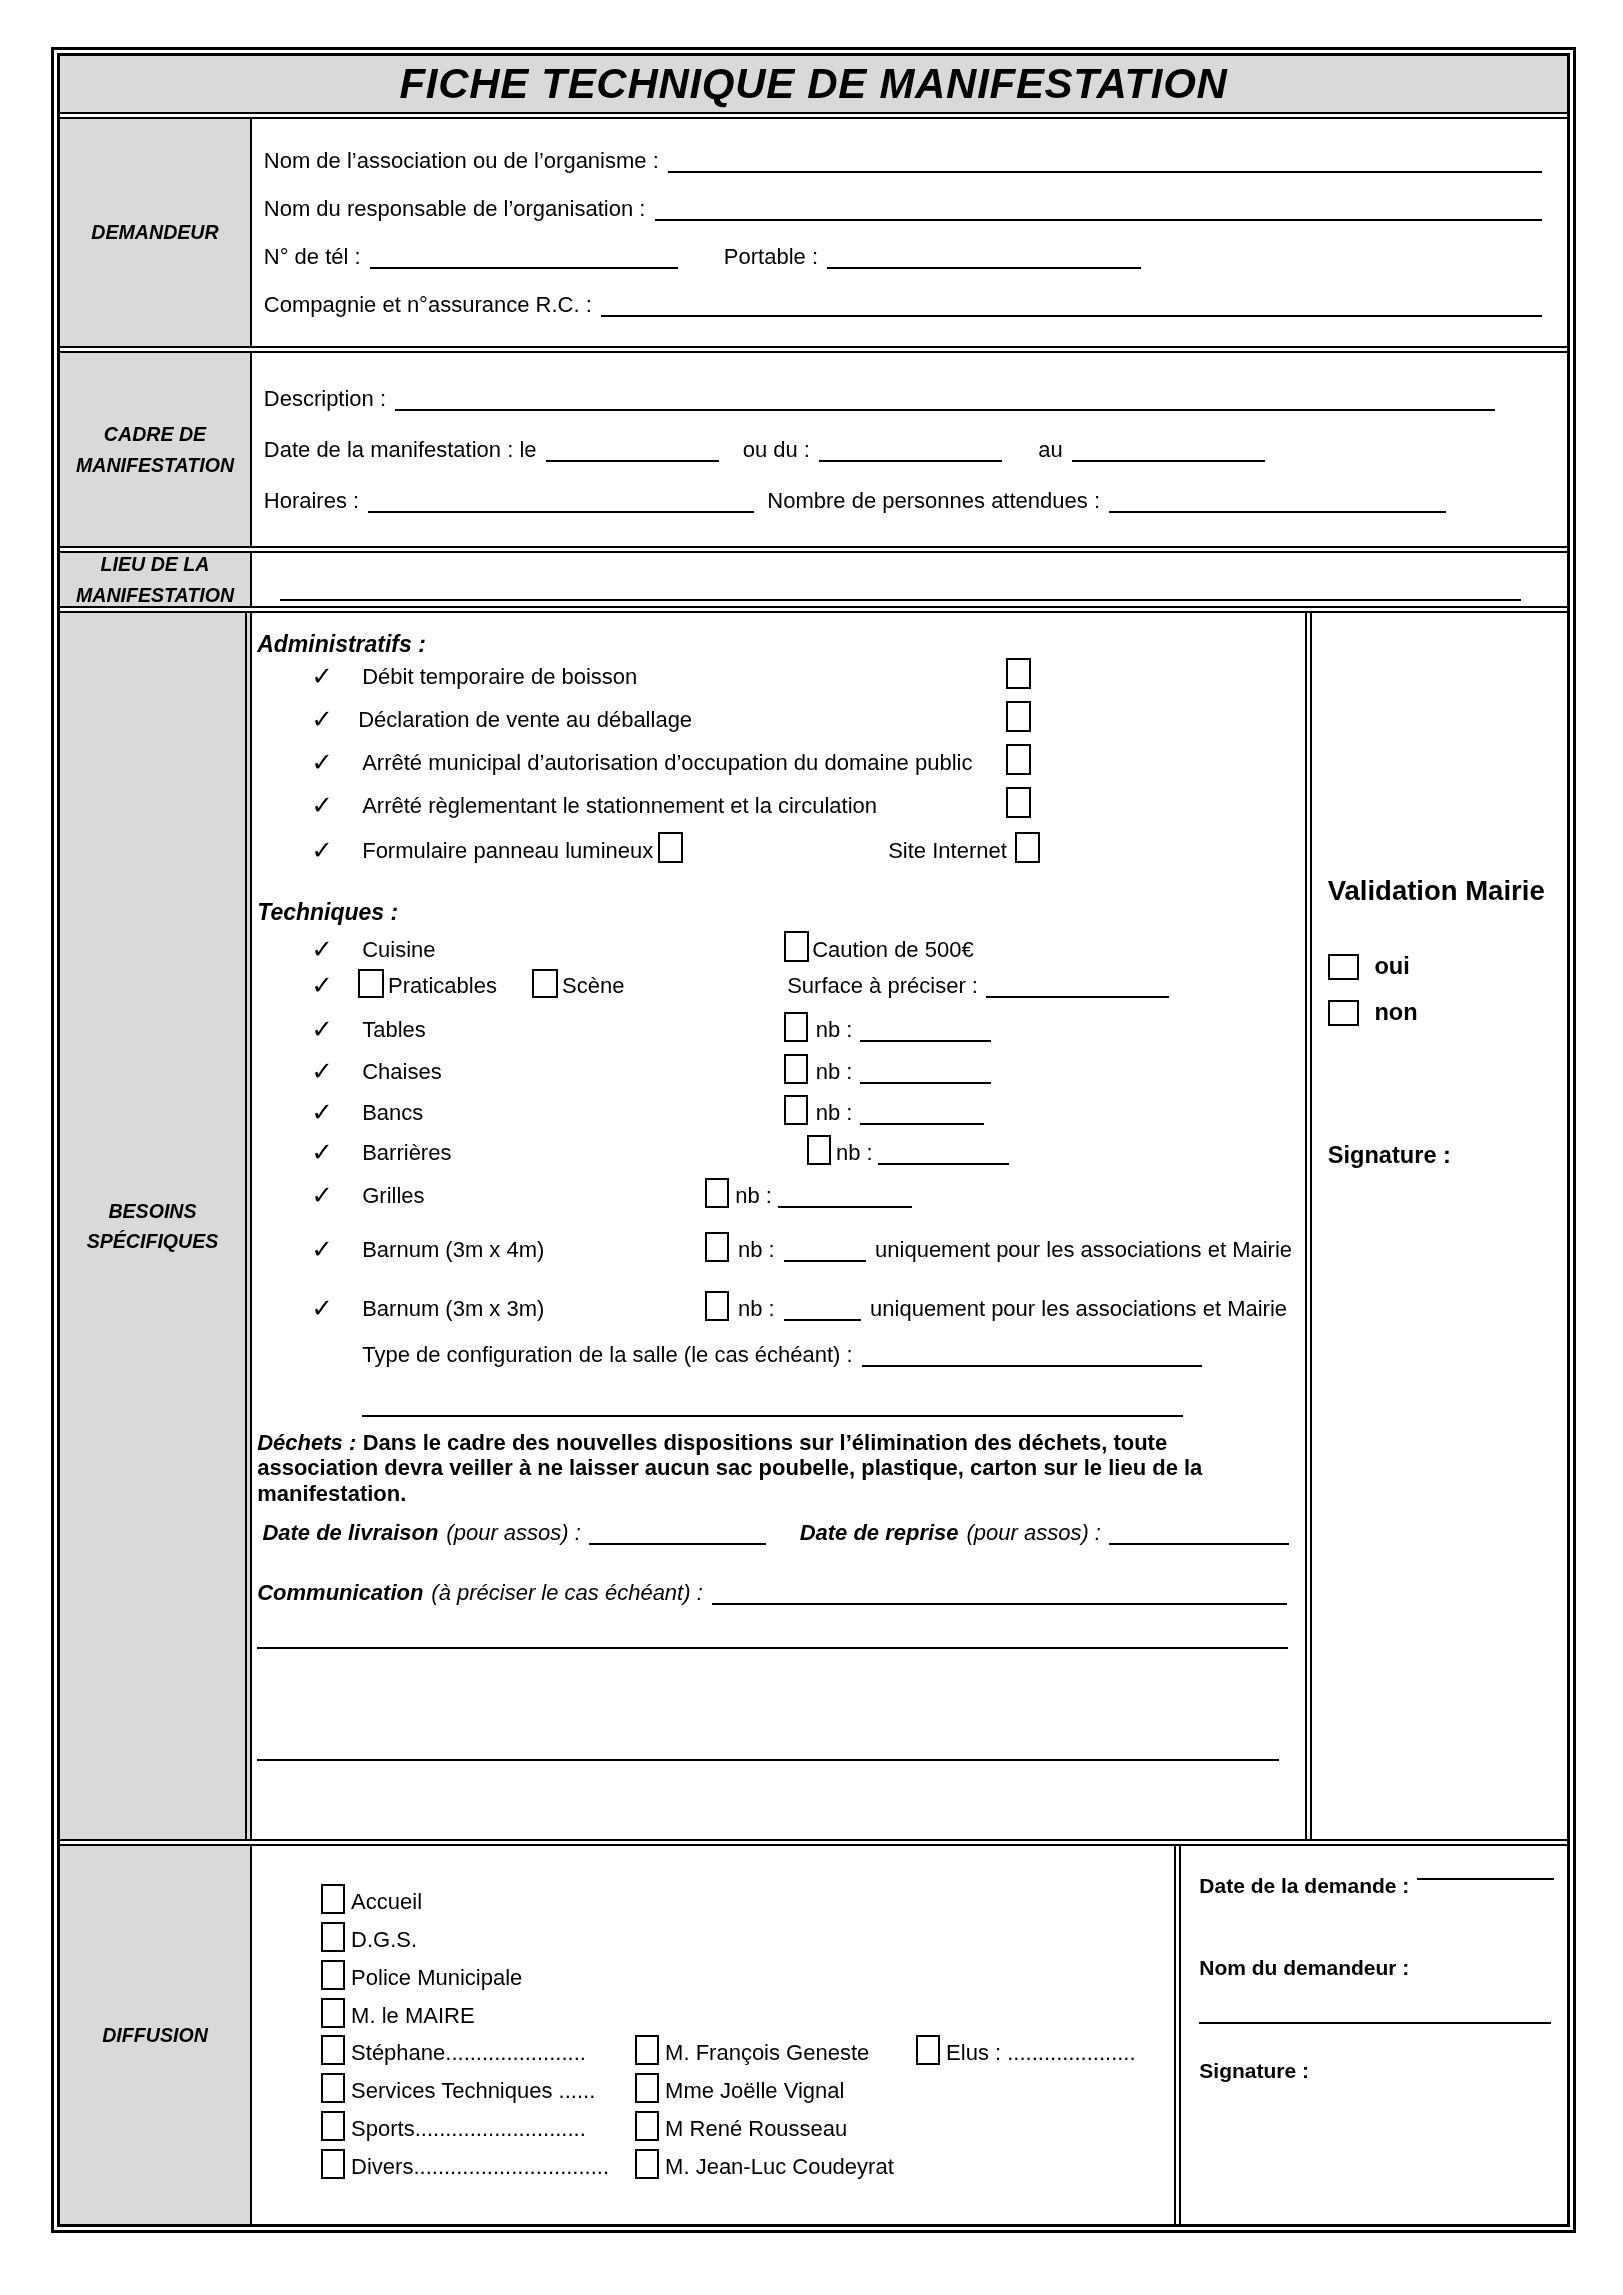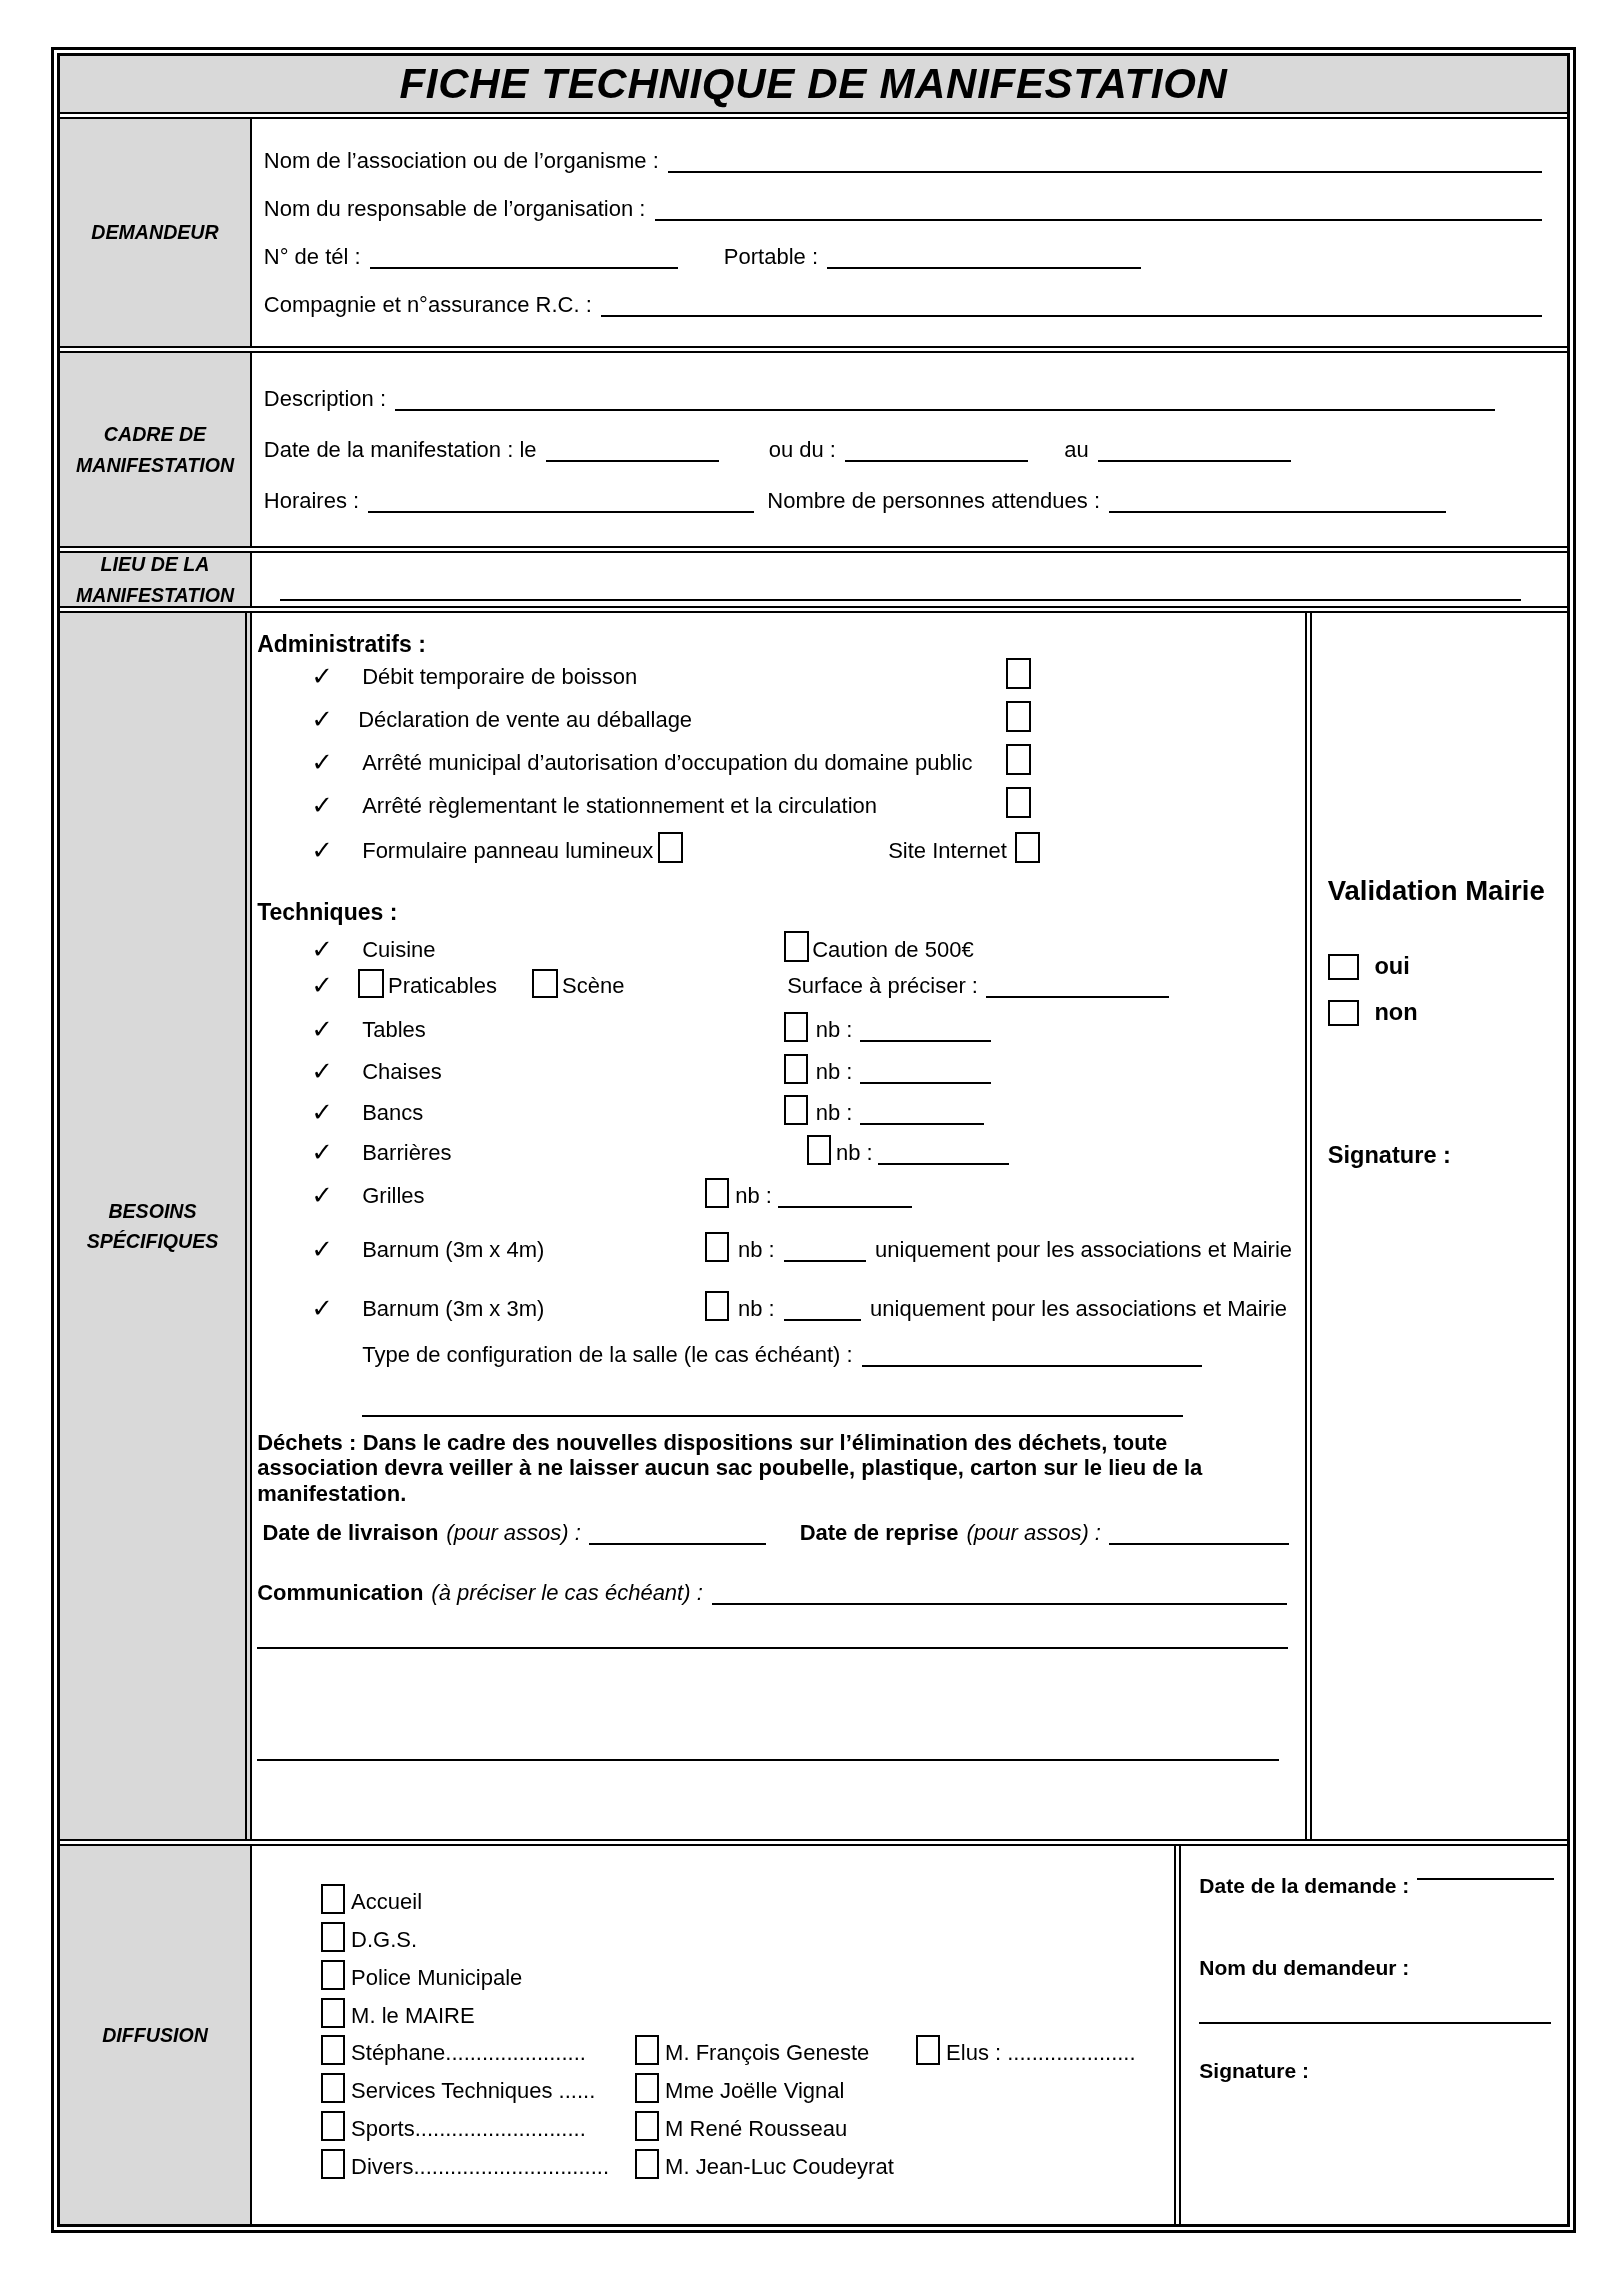--- a/index.html
+++ b/index.html
@@ -15,21 +15,21 @@
              text-align:center;font-weight:bold;font-style:italic;font-size:19.6px;line-height:1.55;
              border-right:2.6px solid #000;flex-shrink:0;padding:0 6.5px;}
   .labelcell.dbl{border-right:7.2px double #000;}
   .content{flex:1;position:relative;}
   .fieldline{display:inline-block;border-bottom:2.6px solid #000;height:6.5px;}
   .box{display:inline-block;background:#fff;border:2.6px solid #000;width:25px;height:31px;flex-shrink:0;}
   .box.nb{width:23.6px;height:30px;}
   .box.sq{width:26px;height:29px;}
   .box.wide{width:31px;height:26px;}
   .t{font-size:22px;line-height:1.15;}
-  .bi{font-weight:bold;}
+  .bi{font-weight:bold;font-style:italic;}
   .it{font-style:italic;}
   .check{font-size:26px;line-height:1;}
 
   
   .titlebar{height:56px;background:#d9d9d9;display:flex;align-items:center;justify-content:center;}
   .titlebar h1{margin:0;font-size:42px;font-weight:bold;font-style:italic;letter-spacing:0.7px;}
 
   
   .demandeur{height:234px;}
   .type{height:200px;}
@@ -95,21 +95,21 @@
     <div class="rowflex seprow type">
       <div class="labelcell">CADRE DE MANIFESTATION</div>
       <div class="content vfields t">
         <div class="frow">
           <span class="lbl">Description :</span>
           <span class="fieldline grow" style="margin-right:59px"></span>
         </div>
         <div class="frow">
           <span class="lbl">Date de la manifestation : le</span>
           <span class="fieldline" style="width:173px"></span>
-          <span class="lbl" style="margin-left:50px">ou du :</span>
+          <span class="lbl" style="margin-left:24px">ou du :</span>
           <span class="fieldline" style="width:183px"></span>
           <span class="lbl" style="margin-left:36px">au</span>
           <span class="fieldline" style="width:193px"></span>
         </div>
         <div class="frow">
           <span class="lbl">Horaires :</span>
           <span class="fieldline" style="width:386px"></span>
           <span class="lbl" style="margin-left:13px">Nombre de personnes attendues :</span>
           <span class="fieldline" style="width:337px"></span>
         </div>

